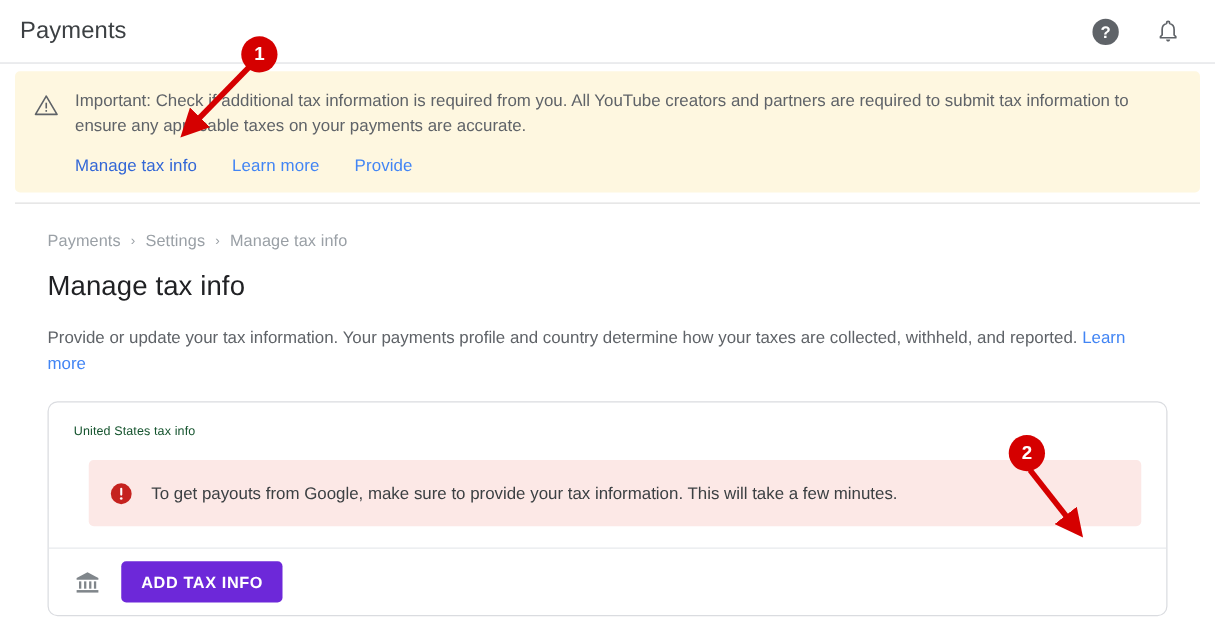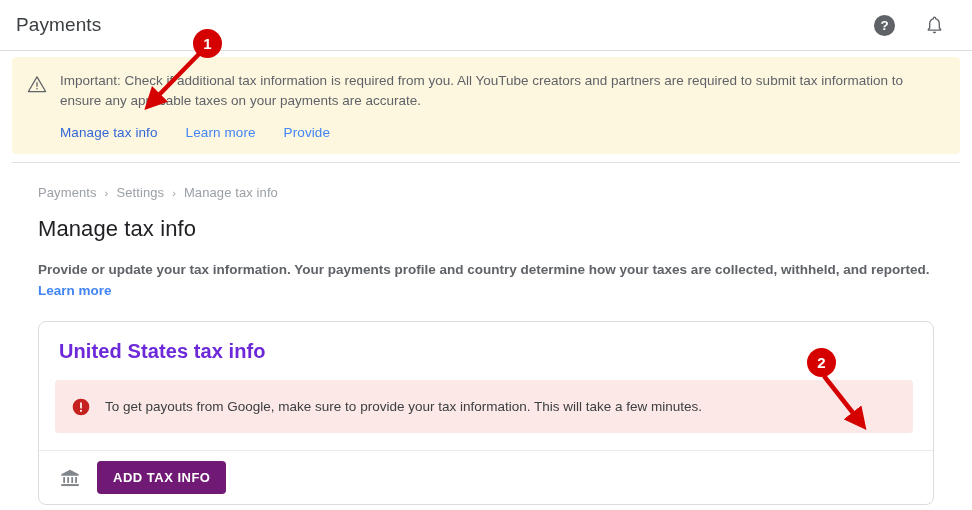--- a/index.html
+++ b/index.html
@@ -123,45 +123,43 @@
     font-weight: 400;
     color: #202124;
     letter-spacing: 0.1px;
   }
   .page-desc {
     margin: 17px 0 0 0;
     font-size: 13.5px;
     line-height: 21px;
     color: #5f6368;
     max-width: 900px;
-    font-weight: bold;
   }
   .inline-link {
     color: #4285f4;
     cursor: pointer;
     text-decoration: none;
   }
 
   
   .card {
     margin-top: 20px;
     border: 1px solid #dadce0;
     border-radius: 8px;
     background: #fff;
     overflow: hidden;
   }
   .card-title {
-    font-size: 20px;
-    color: #6d28d9;
+    font-size: 10px;
+    color: #14532d;
     padding: 18px 20px 0 20px;
     letter-spacing: 0.1px;
-    font-weight: bold;
   }
   .alert {
-    margin: 17px 20px 0 16px;
+    margin: 17px 20px 0 32px;
     background: #fce8e6;
     border-radius: 4px;
     display: flex;
     align-items: center;
     padding: 14px 16px;
     box-sizing: border-box;
     min-height: 53px;
   }
   .alert-icon {
     flex: 0 0 auto;
@@ -187,21 +185,21 @@
     height: 22px;
     flex: 0 0 auto;
     margin-right: 16px;
   }
   .footer-status {
     font-size: 13.5px;
     color: #80868b;
     flex: 1 1 auto;
   }
   .primary-btn {
-    background: #701a75;
+    background: #6d28d9;
     color: #ffffff;
     border: none;
     border-radius: 4px;
     font-family: "Liberation Sans", sans-serif;
     font-size: 13px;
     font-weight: bold;
     letter-spacing: 0.5px;
     padding: 10px 16px;
     cursor: pointer;
     line-height: 1;

